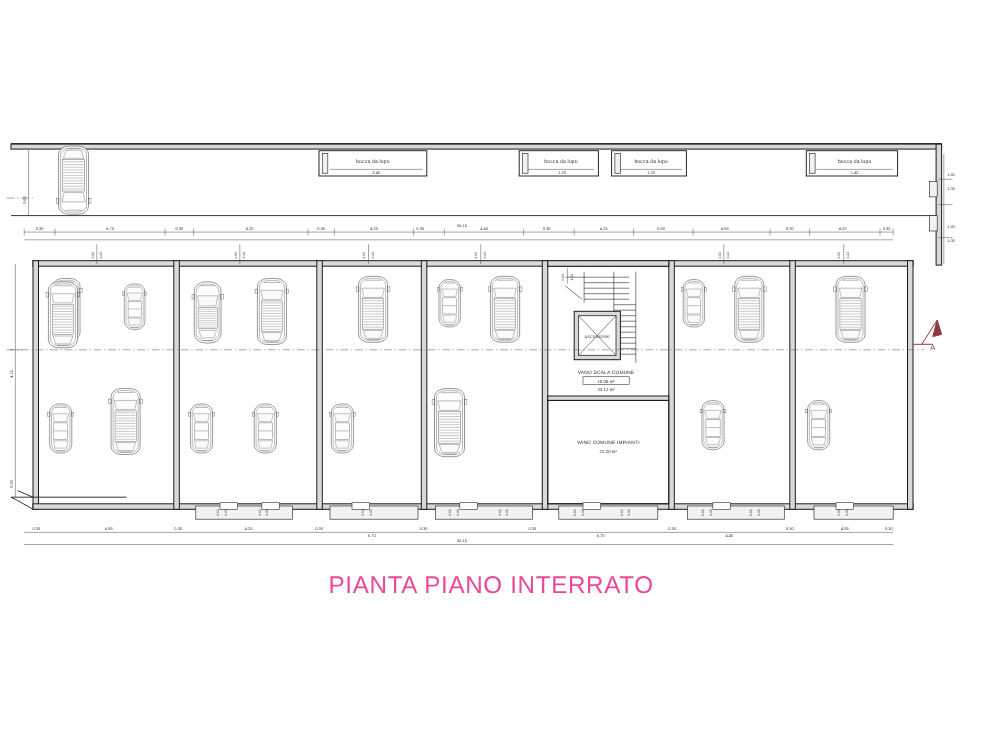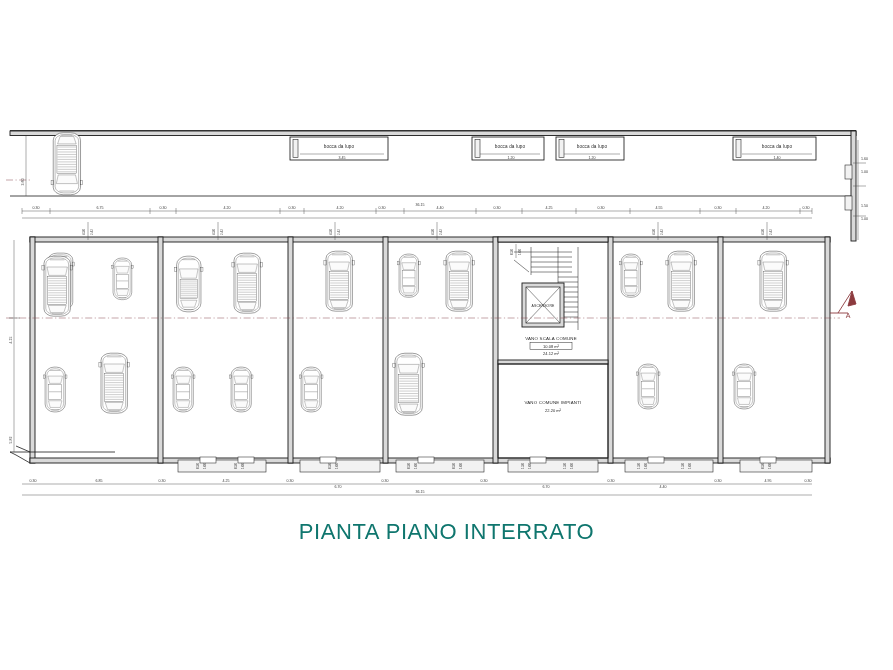--- a/index.html
+++ b/index.html
@@ -2,21 +2,21 @@
 <html><head>
 <meta charset="utf-8">
 <style>
   html,body{margin:0;padding:0;background:#ffffff;}
   body{width:893px;height:670px;overflow:hidden;font-family:"Liberation Sans",sans-serif;}
   #stage{position:relative;width:893px;height:670px;background:#ffffff;}
   svg#plan{position:absolute;left:0;top:0;width:893px;height:670px;display:block;}
   .title{
     position:absolute;left:0;top:519px;width:893px;text-align:center;
     font-family:"Liberation Sans",sans-serif;font-size:22px;letter-spacing:.6px;
-    color:#0f766e;white-space:nowrap;
+    color:#ec4899;white-space:nowrap;
   }
   .lbl{font-family:"Liberation Sans",sans-serif;fill:#2a2a2a;}
   .lbl-bocca{font-size:4.6px;letter-spacing:.15px;}
   .lbl-dim{font-size:3.6px;fill:#3a3a3a;}
   .lbl-dim-sm{font-size:3.1px;fill:#3a3a3a;}
   .lbl-room{font-size:4.4px;letter-spacing:.2px;}
   .lbl-room-sm{font-size:4.0px;}
   .lbl-asc{font-size:3.4px;letter-spacing:.2px;}
   .wall{fill:#d9d9d9;stroke:#1a1a1a;stroke-width:.9;}
   .wallthin{fill:none;stroke:#1a1a1a;stroke-width:.8;}

